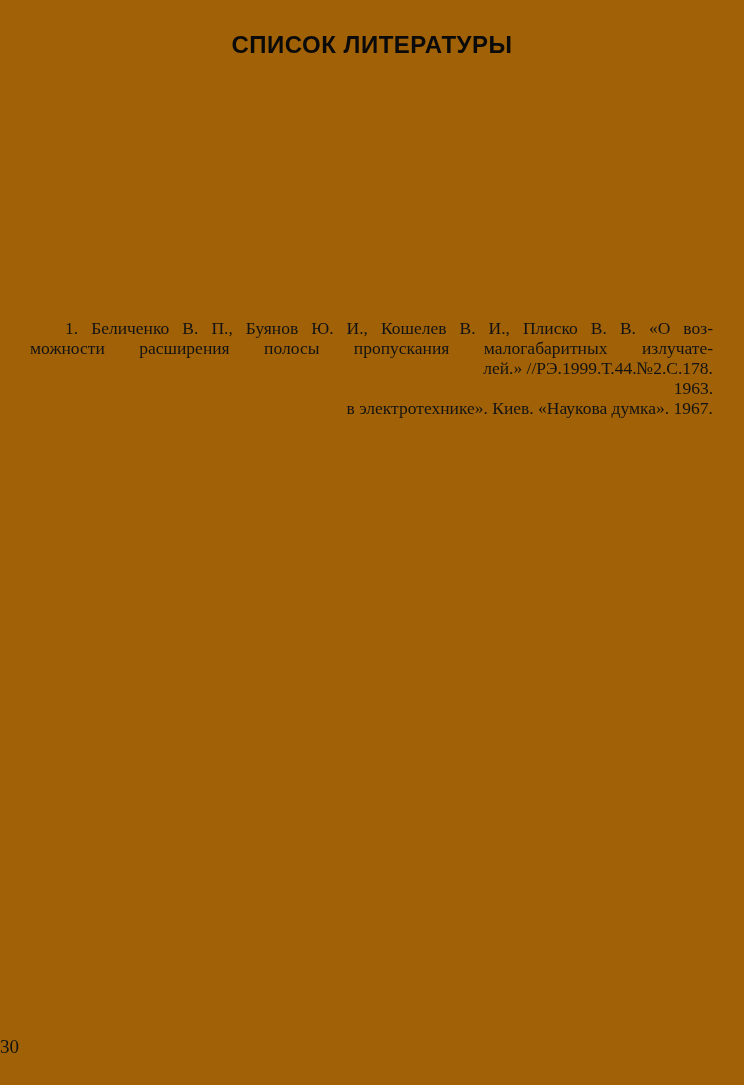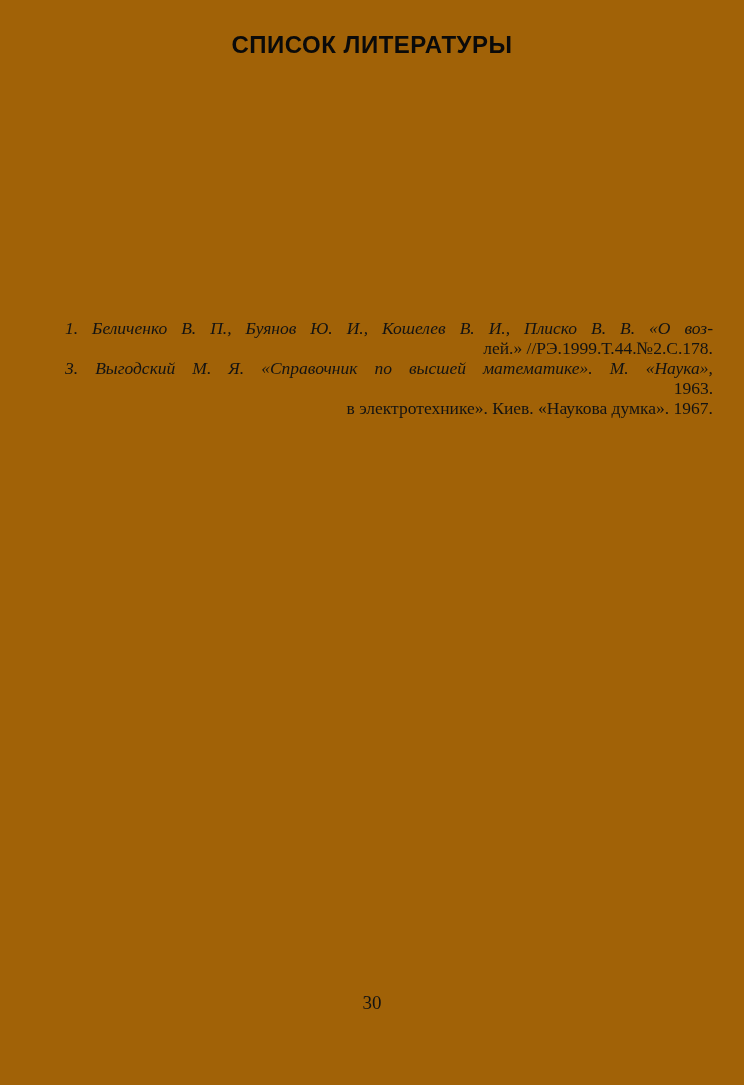--- a/index.html
+++ b/index.html
@@ -41,49 +41,48 @@
   .ref-line {
     text-align: right;
     white-space: normal;
   }
   .ref-line.first {
     text-indent: 35px;
   }
   .ref-line.fill {
     text-align: justify;
     text-align-last: justify;
-    font-style: italic;
   }
   .page-number {
     position: absolute;
-    top: 992px;
+    top: 1036px;
     left: 0;
     width: 100%;
-    text-align: center;
+    text-align: left;
     font-size: 19px;
     color: #131313;
   }
 </style>
 </head>
 <body>
 
 <div class="page">
 
   <h1 class="doc-title">СПИСОК ЛИТЕРАТУРЫ</h1>
 
   <div class="bibliography">
 
     <div>
       <div class="ref-line first fill">1. Беличенко В. П., Буянов Ю. И., Кошелев В. И., Плиско В. В. «О воз-</div>
+      <div class="ref-line fill">можности расширения полосы пропускания малогабаритных излучате-</div>
       <div class="ref-line">лей.» //РЭ.1999.Т.44.№2.С.178.</div>
     </div>
 
 
     <div>
-      <div class="ref-line first fill">3. Выгодский М. Я. «Справочник по высшей математике». М. «Наука»,</div>
       <div class="ref-line">1963.</div>
     </div>
 
     <div>
       <div class="ref-line">в электротехнике». Киев. «Наукова думка». 1967.</div>
     </div>
 
 
   </div>
 

